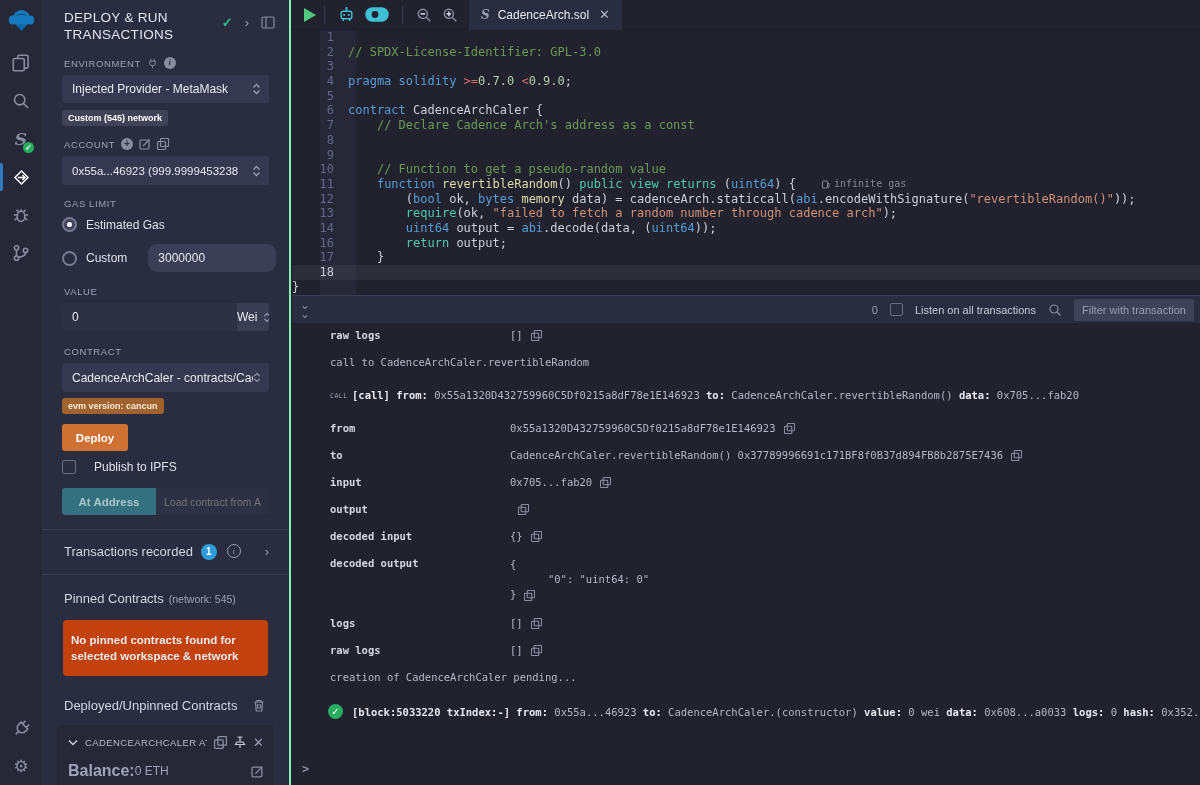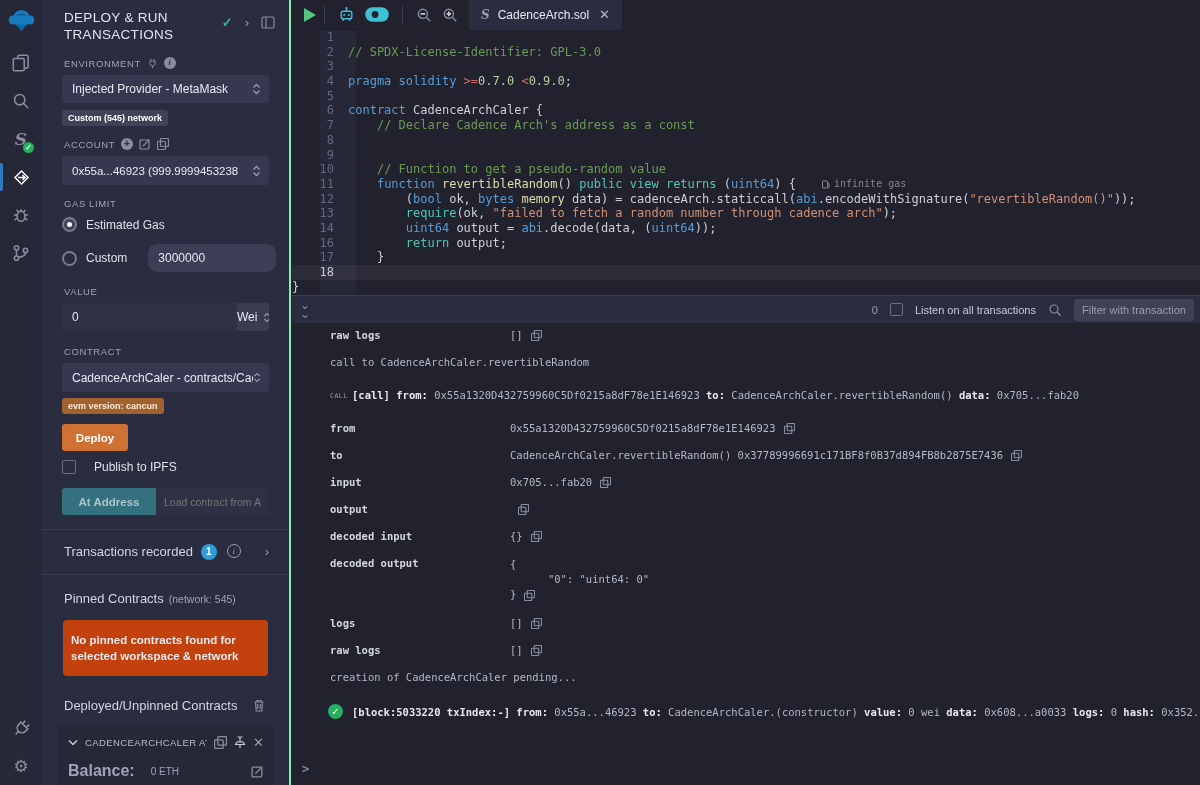--- a/index.html
+++ b/index.html
@@ -54,21 +54,21 @@
   .info-outline { width:14px; height:14px; border-radius:50%; border:1px solid #9a9db0; color:#9a9db0; font-size:9px; text-align:center; line-height:13px; margin-left:10px; font-family:"Liberation Serif",serif; font-style:italic; }
   .sec-title { font-size:13px; color:#d3d5e0; padding:16px 20px 0 22px; display:flex; align-items:center; }
   .sec-sub { font-size:10.5px; color:#9fa2b8; margin-left:5px; }
   .empty-box { margin:14px 21px 0; background:#c2410c; border-radius:4px; padding:12px 8px; }
   .empty-box div { font-size:11.5px; font-weight:bold; color:#e8e9f0; line-height:16px; }
   .contract-card { margin:12px 15px 0; background:#262838; border-radius:4px 4px 0 0; padding:10px 10px 10px 11px; }
   .cc-head { display:flex; align-items:center; gap:7px; }
   .cc-title { flex:1; font-size:9.5px; letter-spacing:.4px; color:#b8bac8; white-space:nowrap; overflow:hidden; }
   .cc-balance { display:flex; align-items:center; margin-top:12px; }
   .cc-bal-label { font-size:16px; font-weight:bold; color:#9fa2b8; }
-  .cc-bal-val { font-size:10px; color:#9fa2b8; margin-left:16px; flex:1; }
+  .cc-bal-val { font-size:12px; color:#9fa2b8; margin-left:0; flex:1; }
   .btn-teal { display:block; width:82px; height:27px; background:#3d8798; color:#fff; border:none; border-radius:3px; font-size:10.5px; font-weight:bold; margin-top:9px; cursor:pointer; font-family:"Liberation Sans",sans-serif; white-space:nowrap; overflow:hidden; }
   .x-glyph { color:#9a9db0; font-size:13px; }
 
   
   .main { position:absolute; left:292px; top:0; width:908px; height:785px; }
   .editor-toolbar { height:30px; background:#21222e; display:flex; align-items:center; border-bottom:1px solid #1c1d28; }
   .tb-sep { width:1px; height:18px; background:#3b3d52; margin:0 8px; }
   .play-btn { width:0; height:0; border-top:7px solid transparent; border-bottom:7px solid transparent; border-left:12px solid #52c77e; margin-left:12px; cursor:pointer; }
   .tb-item { margin:0 5px; cursor:pointer; }
   .tab { height:30px; display:flex; align-items:center; gap:8px; background:#2a2c3f; padding:0 12px; margin-left:6px; cursor:pointer; }

